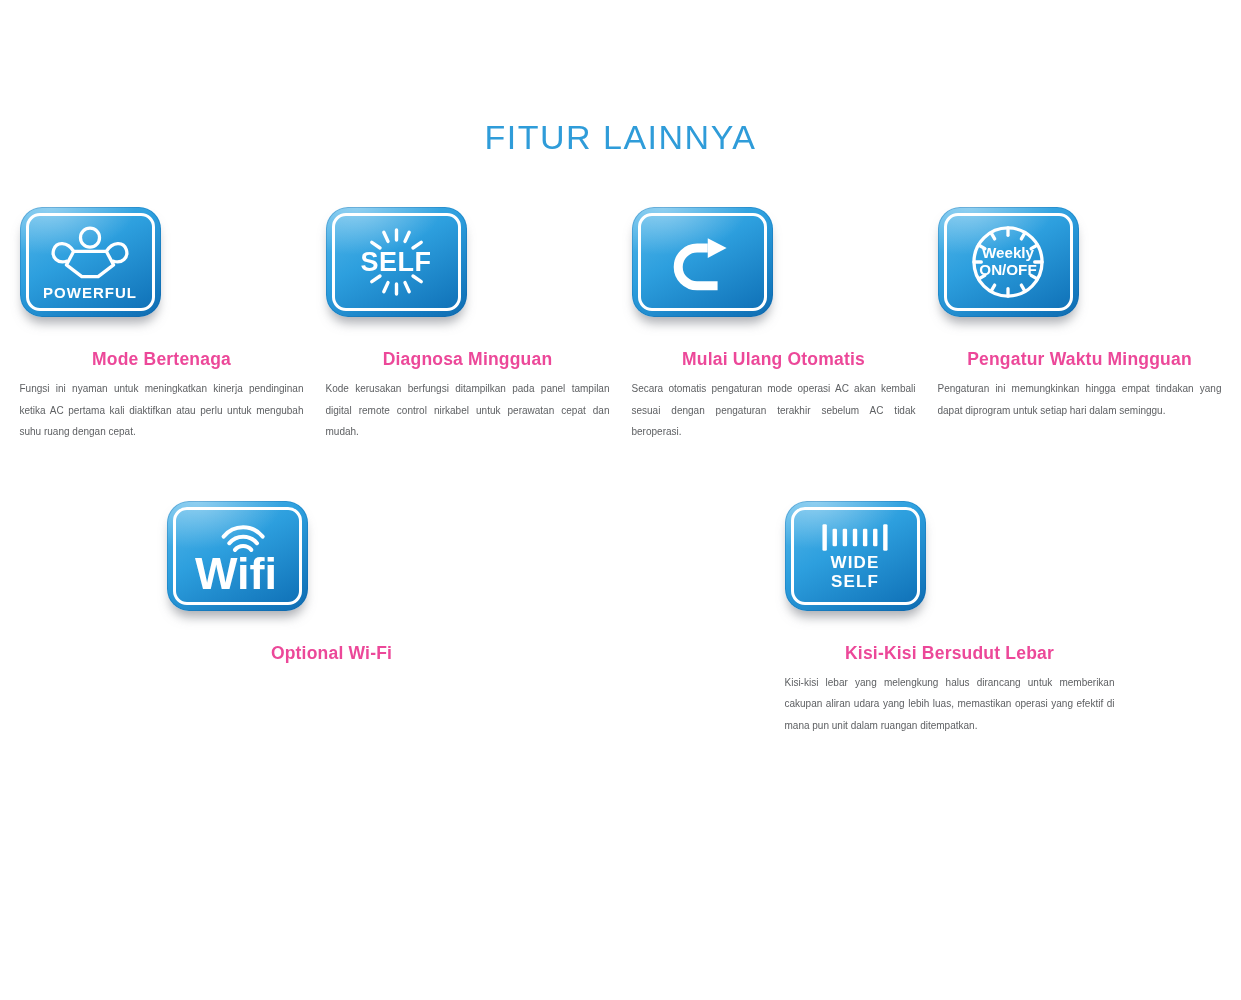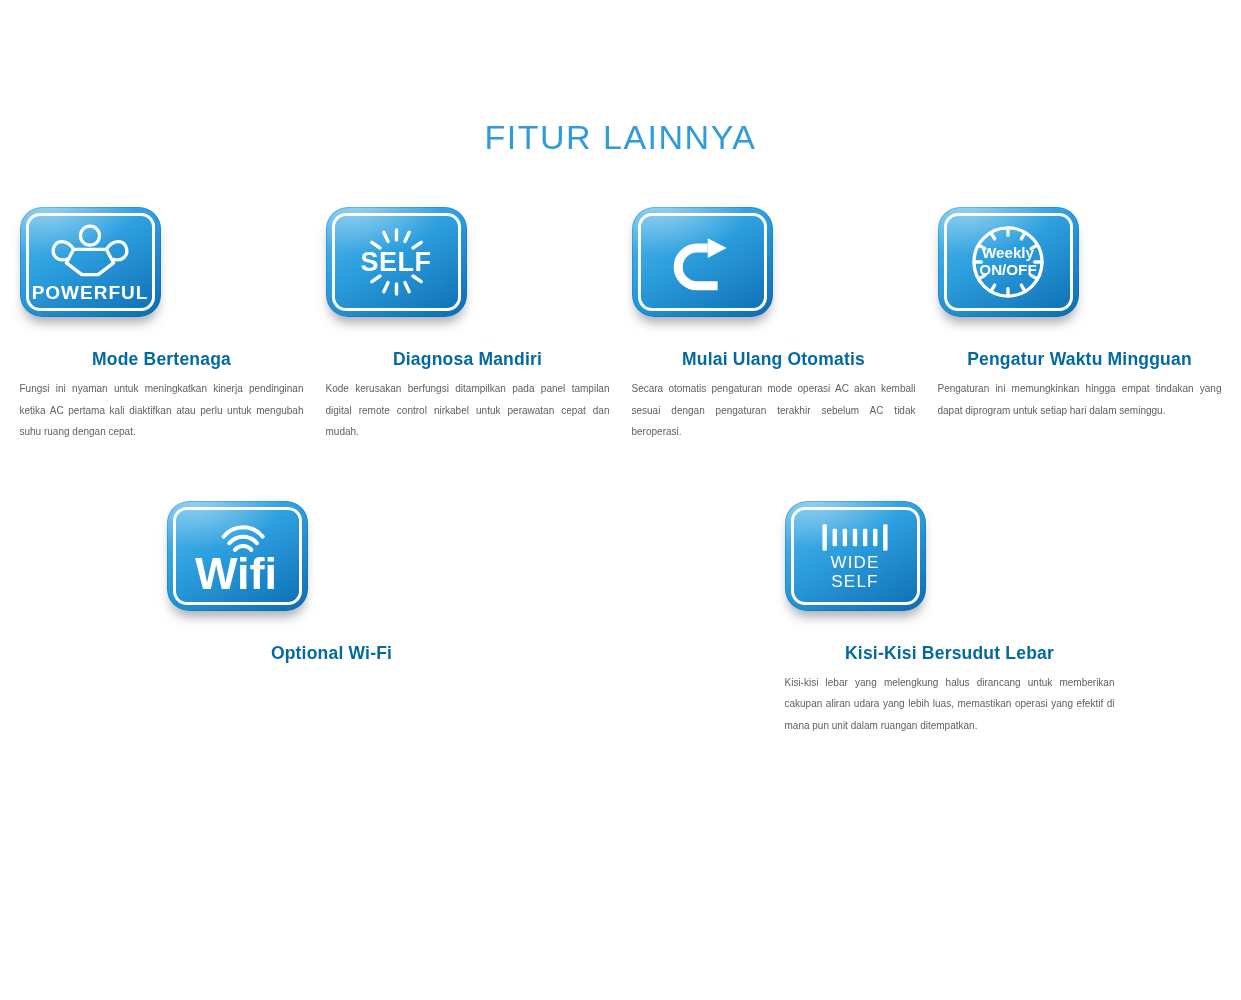--- a/index.html
+++ b/index.html
@@ -48,47 +48,47 @@
     position:absolute; inset:9px;
     display:flex; flex-direction:column;
     align-items:center; justify-content:center;
     color:#ffffff;
   }
 
   .feature-title {
     margin-top:32px;
     font-size:17.5px;
     font-weight:700;
-    color:#0369a1;
+    color:#ec4899;
     text-align:center;
     letter-spacing:.2px;
   }
   .feature-desc {
     margin-top:8px;
     width:100%;
     font-size:10px;
     line-height:21.5px;
     color:#5e6063;
     text-align:justify;
   }
 
   
   .pow-figure { margin-top:2px; }
-  .pow-label { font-size:19px; font-weight:700; letter-spacing:1px; margin-top:1px; }
+  .pow-label { font-size:15px; font-weight:700; letter-spacing:1px; margin-top:1px; }
 
   .self-wrap { position:relative; width:100%; height:100%; }
   .self-rays { position:absolute; inset:0; width:100%; height:100%; }
   .self-label {
     position:absolute; inset:0;
     display:flex; align-items:center; justify-content:center;
     font-size:27px; font-weight:700; letter-spacing:.5px;
   }
 
   .wide-bars { margin-top:2px; }
-  .wide-label { font-size:17px; font-weight:400; letter-spacing:1.2px; line-height:19px; text-align:center; }
+  .wide-label { font-size:17px; font-weight:700; letter-spacing:1.2px; line-height:19px; text-align:center; }
 </style>
 </head>
 <body>
 
 <div class="page">
 
   <h1 class="section-title">FITUR LAINNYA</h1>
 
   <div class="row row-4">
 
@@ -121,21 +121,21 @@
               <line x1="45" y1="60" x2="36.8" y2="65.7"></line>
               <line x1="53" y1="66.6" x2="48.8" y2="75.7"></line>
               <line x1="61.5" y1="68" x2="61.5" y2="78"></line>
               <line x1="70" y1="66.6" x2="74.2" y2="75.7"></line>
               <line x1="78" y1="60" x2="86.2" y2="65.7"></line>
             </svg>
             <div class="self-label">SELF</div>
           </div>
         </div>
       </div>
-      <h2 class="feature-title">Diagnosa Mandiri</h2>
+      <h2 class="feature-title">Diagnosa Mingguan</h2>
       <p class="feature-desc">Kode kerusakan berfungsi ditampilkan pada panel tampilan digital remote control nirkabel untuk perawatan cepat dan mudah.</p>
     </div>
 
     <div class="card">
       <div class="badge">
         <div class="badge-content">
           <svg width="82" height="82" viewBox="0 0 100 100" fill="none">
             <path d="M69 79 L44 79 A 23 23 0 0 1 44 33 L57 33" stroke="#ffffff" stroke-width="11" stroke-linejoin="round"></path>
             <polygon points="57,21 57,45 80,33" fill="#ffffff"></polygon>
           </svg>

